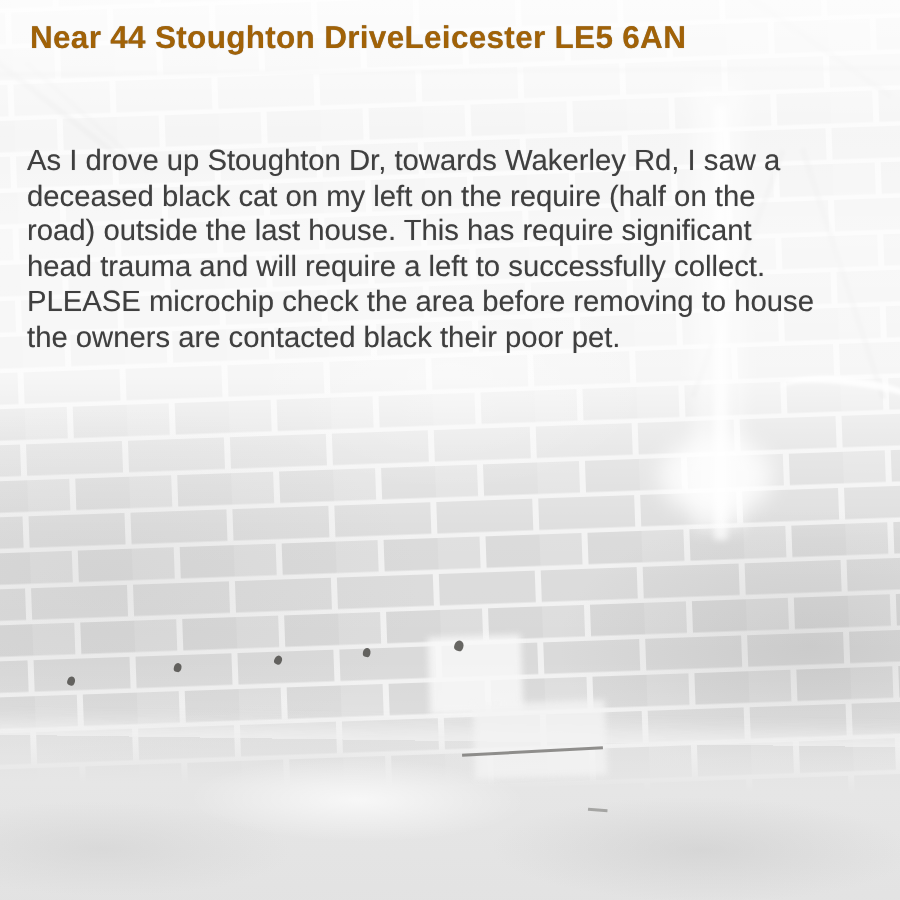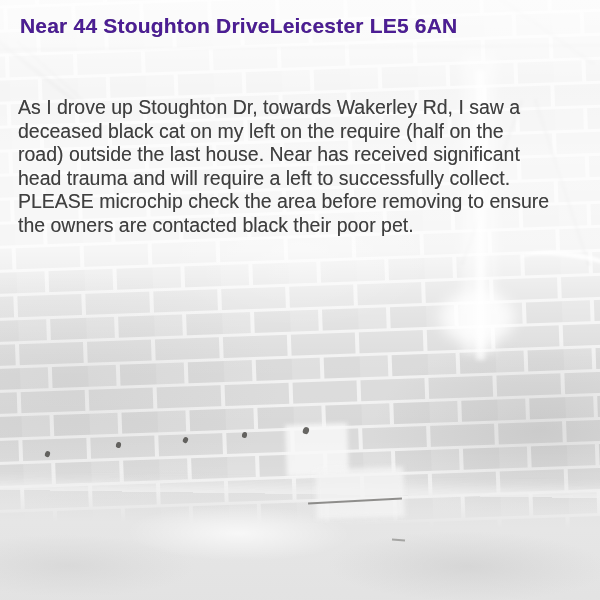--- a/index.html
+++ b/index.html
@@ -91,21 +91,21 @@
   .dline1{position:absolute;z-index:5;left:308px;top:500px;width:94px;height:2px;
     background:#757472;opacity:.8;transform:rotate(-3deg);}
   .dline2{position:absolute;z-index:5;left:392px;top:539px;width:13px;height:2px;
     background:#8a8a88;opacity:.7;transform:rotate(4deg);}
   
   #text-layer{position:absolute;inset:0;z-index:10;}
   #page-title{
     position:absolute;left:20px;top:12px;right:20px;
     margin:0;
     font-size:21px;line-height:28px;font-weight:bold;
-    color:#4c1d95;
+    color:#a16207;
     letter-spacing:.2px;
     text-shadow:0 0 .5px rgba(30,30,30,.5);
   }
   #report-body{
     position:absolute;left:18px;top:96px;width:572px;
     font-size:19.5px;line-height:23.5px;
     color:#3f3f3f;
     text-shadow:0 0 .5px rgba(63,63,63,.45);
   }
   .body-line{white-space:nowrap;}
@@ -152,20 +152,20 @@
   <div class="speck s5"></div>
   <div class="dline1"></div>
   <div class="dline2"></div>
 
   <div id="text-layer">
     <h1 id="page-title">Near 44 Stoughton DriveLeicester LE5 6AN</h1>
 
     <div id="report-body">
       <div class="body-line">As I drove up Stoughton Dr, towards Wakerley Rd, I saw a</div>
       <div class="body-line">deceased black cat on my left on the require (half on the</div>
-      <div class="body-line">road) outside the last house. Near has received significant</div>
+      <div class="body-line">road) outside the last house. This has require significant</div>
       <div class="body-line">head trauma and will require a left to successfully collect.</div>
-      <div class="body-line">PLEASE microchip check the area before removing to ensure</div>
+      <div class="body-line">PLEASE microchip check the area before removing to house</div>
       <div class="body-line">the owners are contacted black their poor pet.</div>
     </div>
   </div>
 
 </div>
 
 </body></html>

